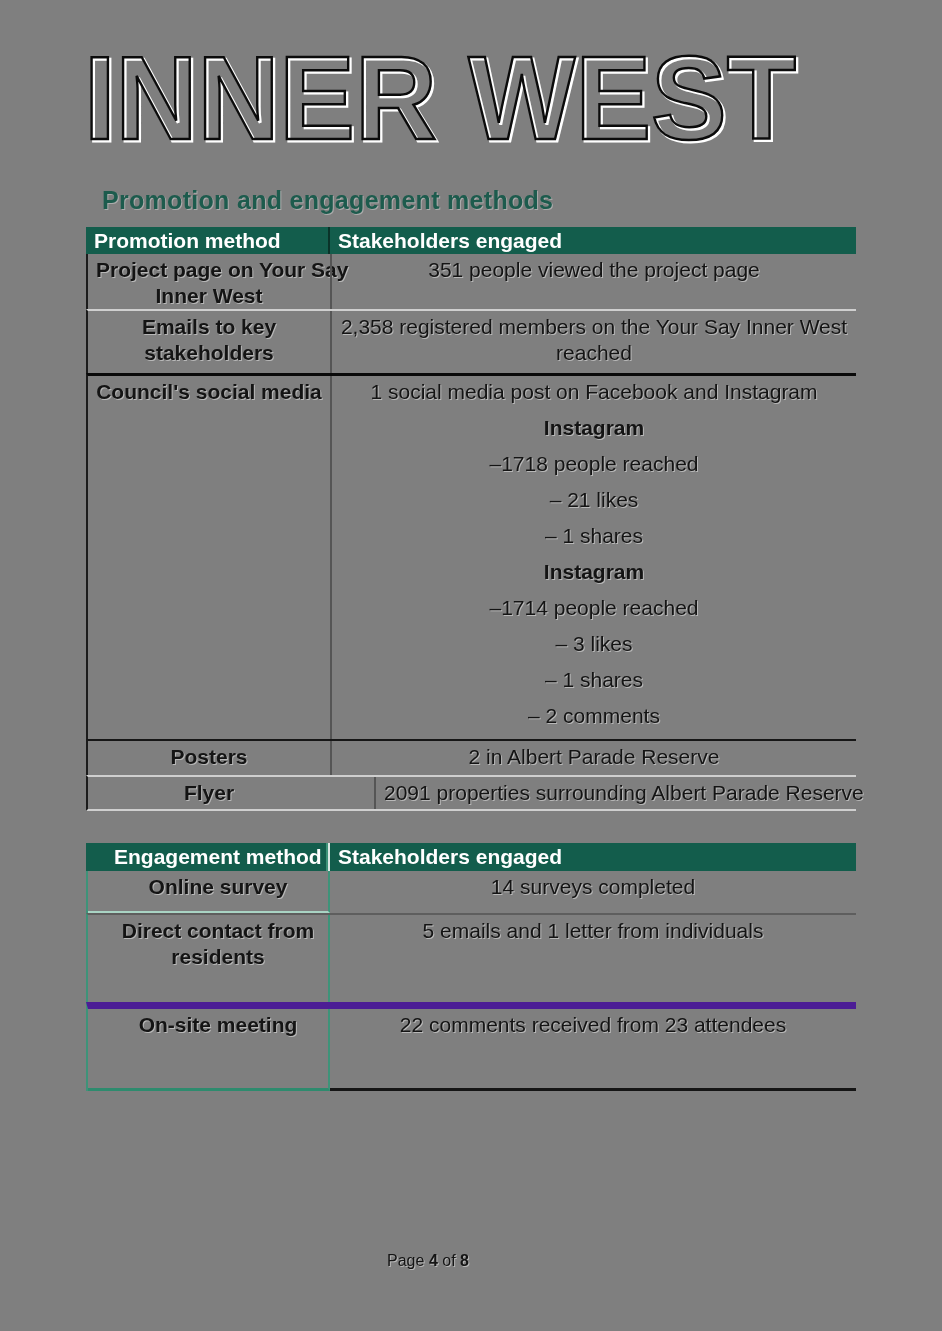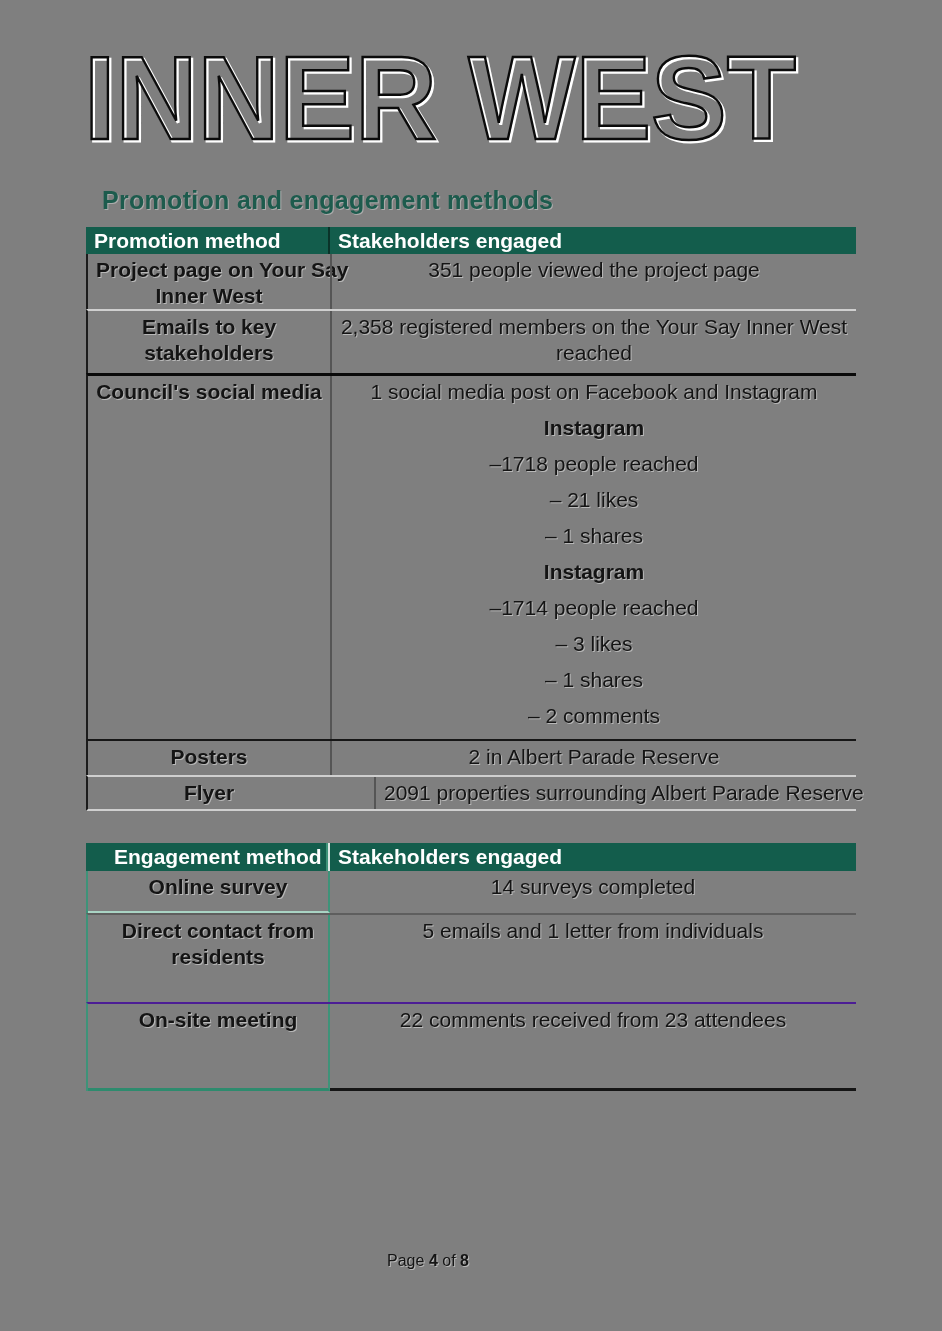--- a/index.html
+++ b/index.html
@@ -39,21 +39,21 @@
   #promotion-table .r3 { min-height:36px; border-top:2px solid #161616; }
   #promotion-table .r4 { min-height:36px; border-top:2px solid #cfcfcf; border-bottom:2px solid #cfcfcf;gap:44px; }
   #promotion-table .r2 .c2 .line { margin-bottom:10px; }
 
   
   #engagement-table .tbody-row { border-left:2px solid var(--accent,#3e9379); }
   #engagement-table .c1 { border-right:2px solid var(--accent,#3e9379);padding-left:28px; }
   #engagement-table .r0 { min-height:42px; }
   #engagement-table .r0 .c1 { border-bottom:2px solid #a9d4c4; }
   #engagement-table .r1 { min-height:89px; border-top:2px solid #5e5e5e; }
-  #engagement-table .r2 { min-height:89px; border-top:2px solid #4c1d95; }
+  #engagement-table .r2 { min-height:89px; border-top:7px solid #4c1d95; }
   #engagement-table .r2 .c1 { border-bottom:3px solid #2e8b6e; }
   #engagement-table .r2 .c2 { border-bottom:3px solid #151515; }
 
   .footer {
     position:absolute; top:1252px; left:0; width:856px; text-align:center;
     font-size:16px; color:var(--text,#141414);
     text-shadow:1px 1px 0 rgba(255,255,255,0.45);
   }
   .footer b { font-weight:700; }
 </style>

